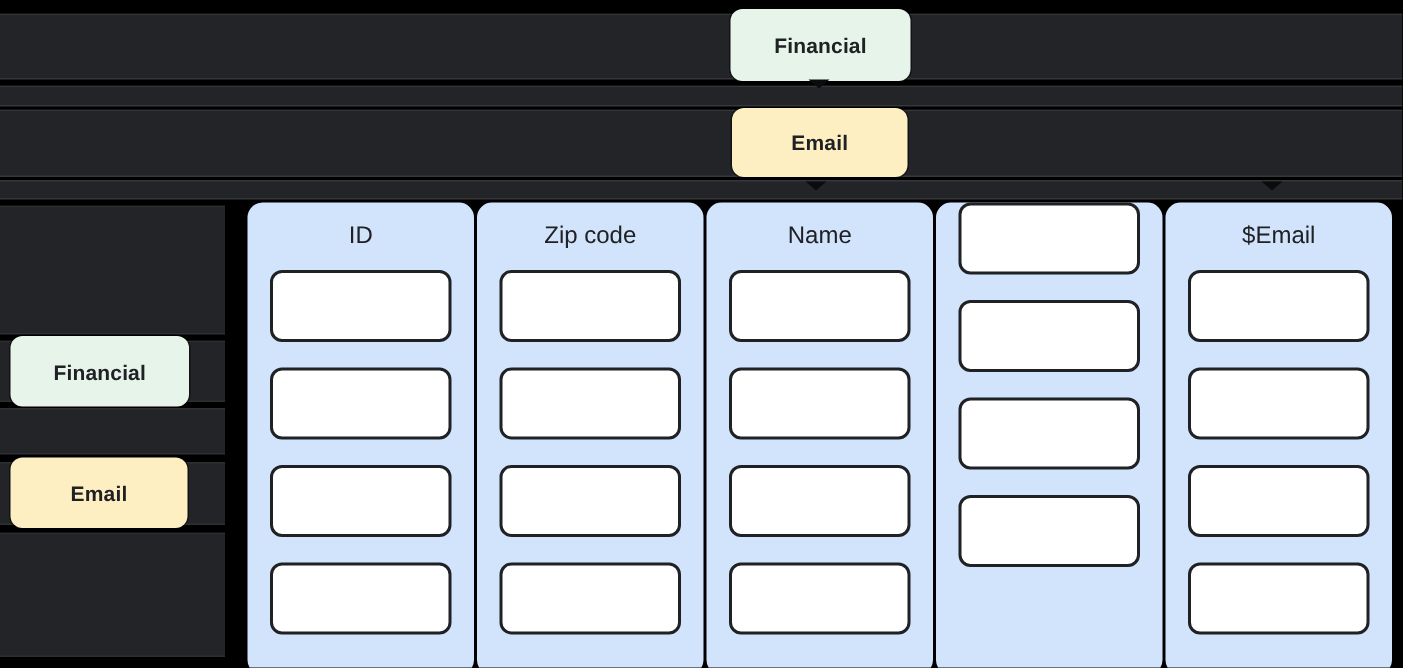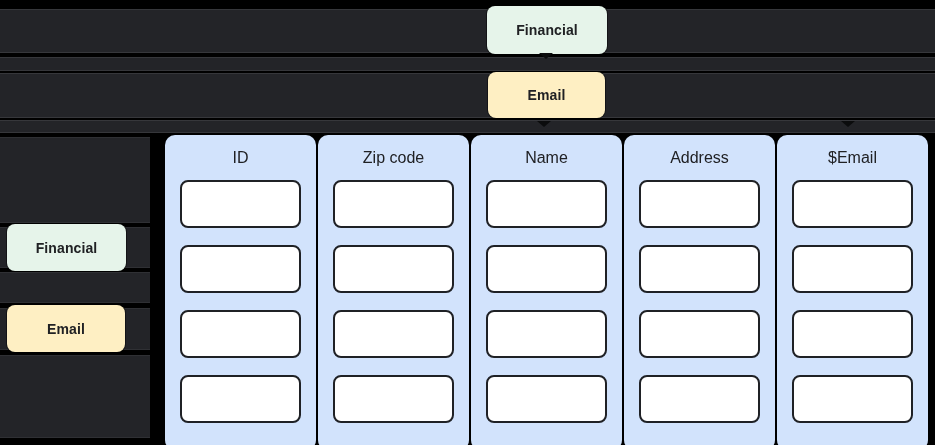--- a/index.html
+++ b/index.html
@@ -127,21 +127,20 @@
 
   <div class="col col3">
     <div class="col-header">Name</div>
     <div class="cell"></div>
     <div class="cell"></div>
     <div class="cell"></div>
     <div class="cell"></div>
   </div>
 
   <div class="col col4">
-    <div class="col-header">Address</div>
     <div class="cell"></div>
     <div class="cell"></div>
     <div class="cell"></div>
     <div class="cell"></div>
   </div>
 
   <div class="col col5">
     <div class="col-header">$Email</div>
     <div class="cell"></div>
     <div class="cell"></div>

